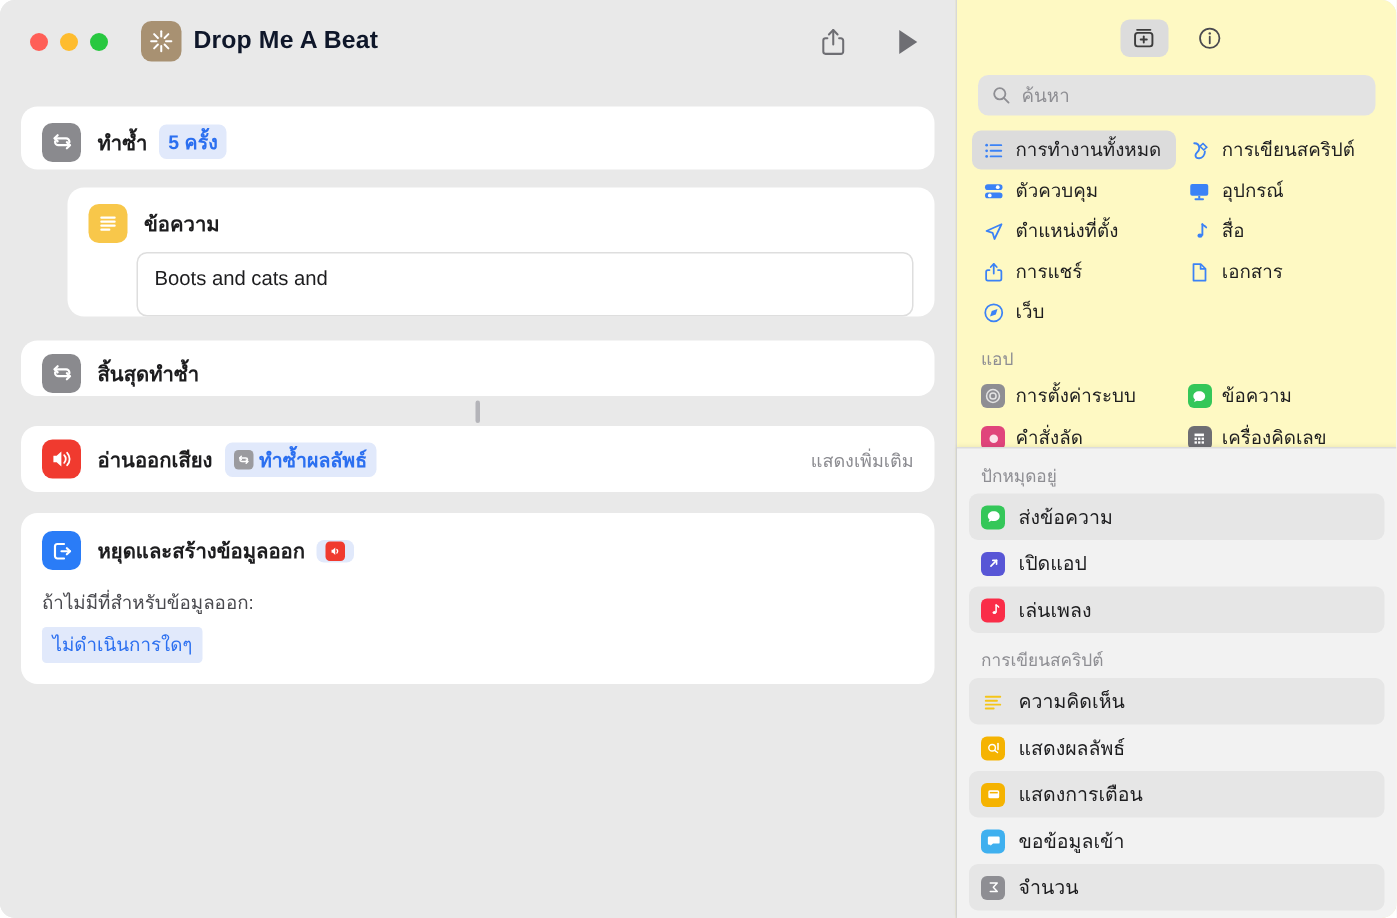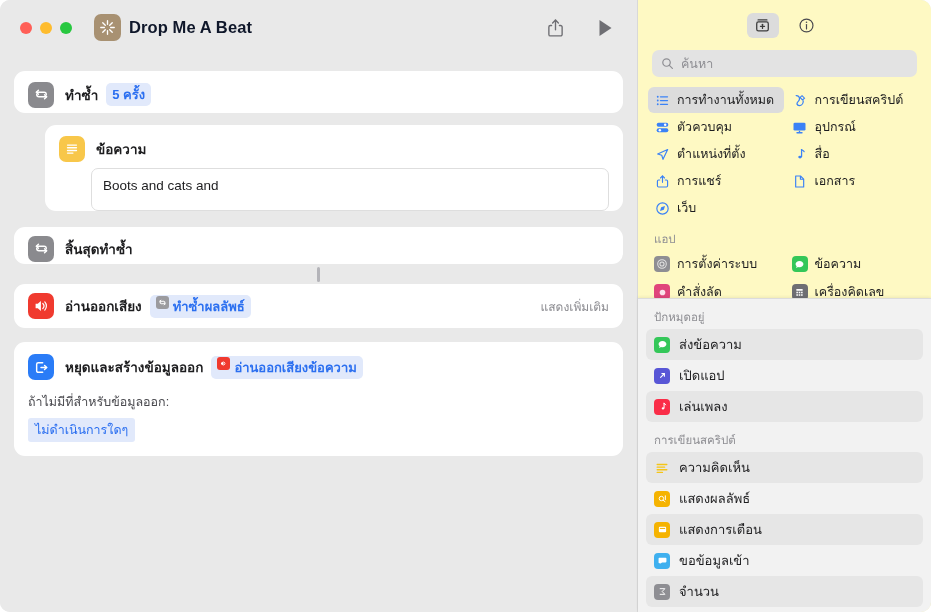--- a/index.html
+++ b/index.html
@@ -93,21 +93,21 @@
 
   .act-label {
     margin-left: 11px;
     font-size: 13.5px;
     font-weight: bold;
     color: #1d1d1f;
     white-space: nowrap;
   }
   .token {
     display: inline-flex;
-    align-items: flex-start;
+    align-items: center;
     gap: 4px;
     background: #e1e9fb;
     color: #2b6ff0;
     border-radius: 5px;
     padding: 1px 6px;
     font-size: 13px;
     font-weight: bold;
     margin-left: 8px;
     white-space: nowrap;
   }
@@ -434,21 +434,20 @@
             </svg>
           </div>
           <div class="act-label">หยุดและสร้างข้อมูลออก</div>
           <div class="token">
             <span class="tok-ico red">
               <svg width="9" height="9" viewBox="0 0 20 20">
                 <path d="M4.5 7.6 H6.6 L10 4.6 V15.4 L6.6 12.4 H4.5 Z" fill="#ffffff"></path>
                 <path d="M12.4 7.4 a3.8 3.8 0 0 1 0 5.2" stroke="#ffffff" stroke-width="1.8" fill="none" stroke-linecap="round"></path>
               </svg>
             </span>
-            <span>อ่านออกเสียงข้อความ</span>
           </div>
         </div>
         <div class="sub-label">ถ้าไม่มีที่สำหรับข้อมูลออก:</div>
         <div class="pill">ไม่ดำเนินการใดๆ</div>
       </div>
 
     </div>
   </div>
 
   <div class="sidebar">

